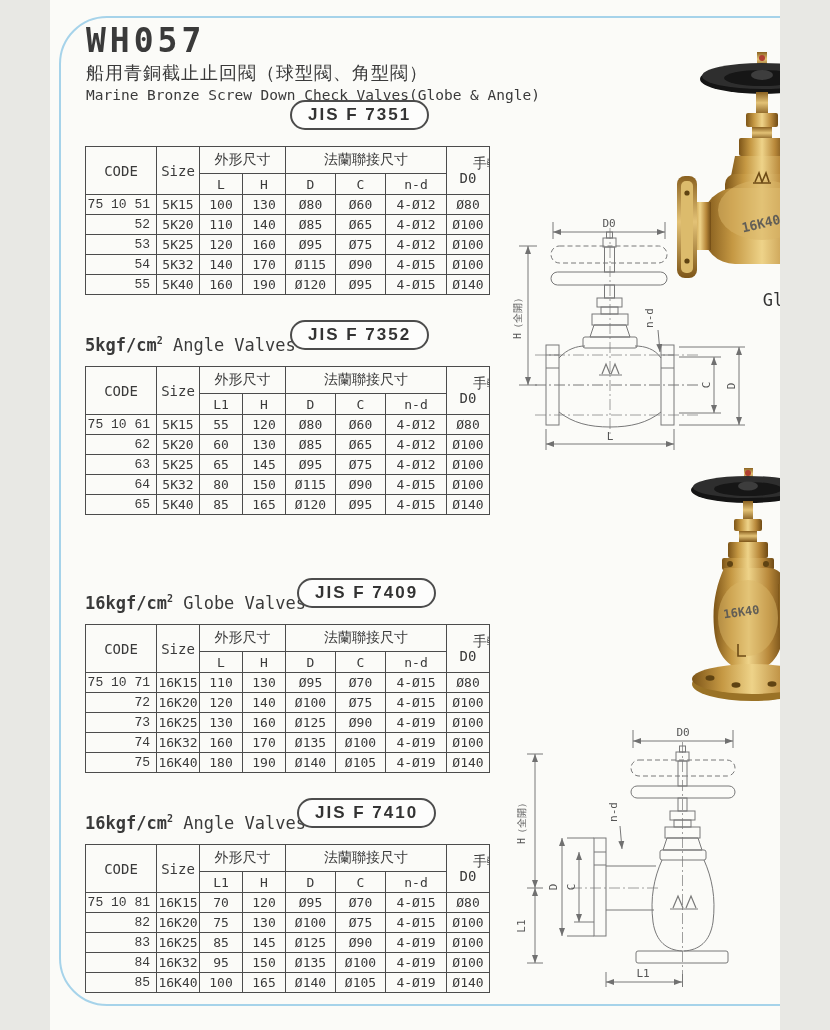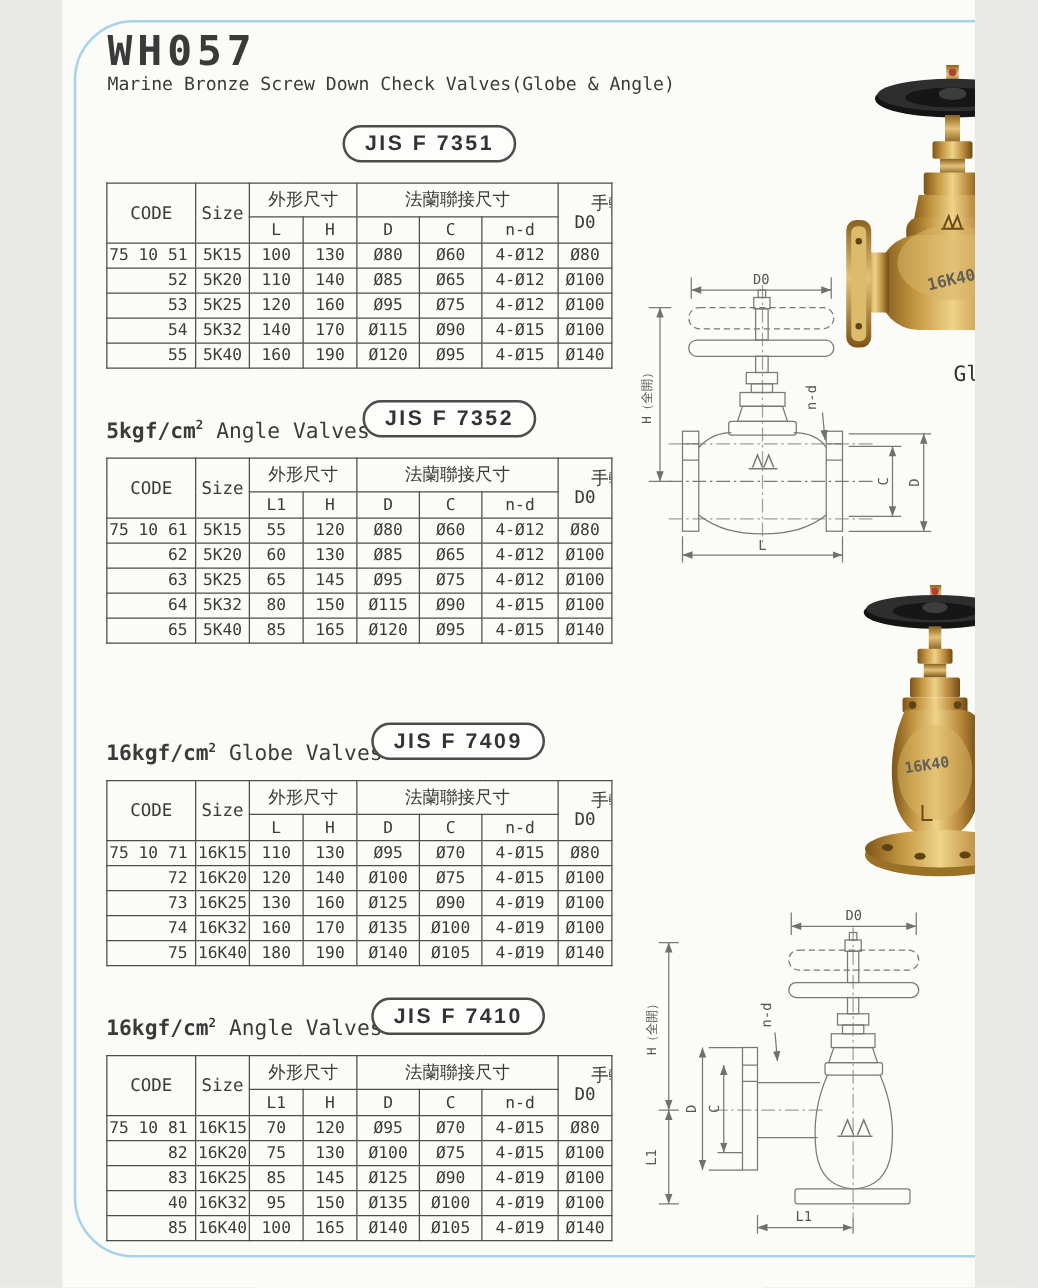--- a/index.html
+++ b/index.html
@@ -35,40 +35,41 @@
   table.dims th,table.dims td{
     border:1px solid #4c4c4c;padding:0;text-align:center;font-weight:normal;
     font-size:13px;overflow:hidden;white-space:nowrap;
   }
   table.dims thead tr:first-child th{height:26px;font-size:14px;}
   table.dims thead tr:last-child th{height:20px;}
   th.cjk{font-family:"DejaVu Sans",sans-serif;font-size:14px;}
   th .blk{display:block;line-height:15px;}
   th .blk.cjk{font-family:"DejaVu Sans",sans-serif;margin-left:26px;}
   table.dims tbody td{height:19px;}
-  table.dims tbody td:first-child{text-align:right;padding-right:6px;}
+  table.dims tbody td:first-child{text-align:right;padding-right:6px;font-family:Liberation Mono, monospace;}
   
   .abs{position:absolute;}
   .typ{position:absolute;text-align:center;font-size:17px;line-height:21px;color:#333;}
   .typ .zh{font-size:16px;font-family:"DejaVu Sans",sans-serif;letter-spacing:2px;text-align:center;}
   svg text{font-family:"DejaVu Sans Mono",monospace;fill:#555;}
 </style>
 </head>
 <body>
 
 <div class="page">
   <div class="frame"></div>
 
   <div class="hdr">
     <div class="model">WH057</div>
+    <div class="t-zh">船用青銅截止止回閥（球型閥、角型閥）</div>
     <div class="t-en">Marine Bronze Screw Down Check Valves(Globe &amp; Angle)</div>
   </div>
 
   <section class="sec" style="top:100px">
-    <div class="badge" style="left:189px">JIS F 7351</div>
+    <div class="badge" style="left:205px">JIS F 7351</div>
     <table class="dims">
       <colgroup>
           <col style="width:71px">
           <col style="width:43px">
           <col style="width:43px">
           <col style="width:43px">
           <col style="width:50px">
           <col style="width:50px">
           <col style="width:61px">
           <col style="width:43px">
@@ -381,21 +382,21 @@
             <td>83</td>
             <td>16K25</td>
             <td>85</td>
             <td>145</td>
             <td>Ø125</td>
             <td>Ø90</td>
             <td>4-Ø19</td>
             <td>Ø100</td>
           </tr>
           <tr>
-            <td>40</td>
+            <td>84</td>
             <td>16K32</td>
             <td>95</td>
             <td>150</td>
             <td>Ø135</td>
             <td>Ø100</td>
             <td>4-Ø19</td>
             <td>Ø100</td>
           </tr>
           <tr>
             <td>85</td>

